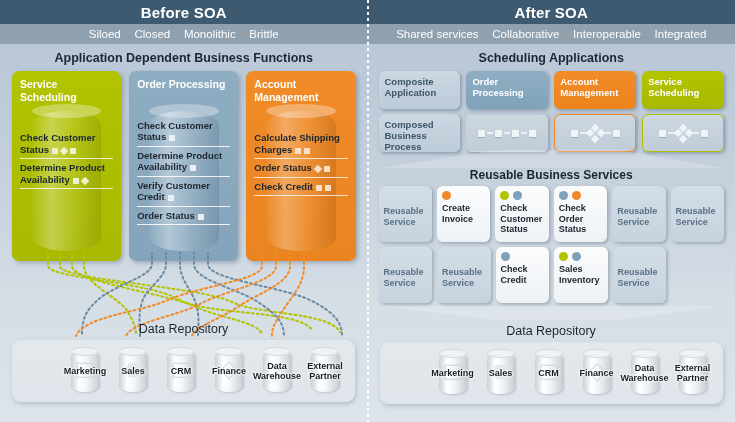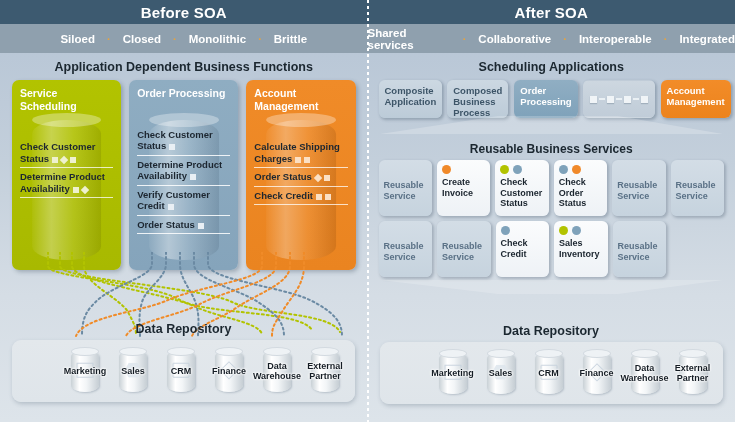--- a/index.html
+++ b/index.html
@@ -30,24 +30,24 @@
   }
 
   
   .hdr-title {
     height: 24px; background: #3d5a70;
     color: #fff; font-size: 15px; font-weight: bold;
     display: flex; align-items: center; justify-content: center;
     letter-spacing: .2px;
   }
   .hdr-sub {
-    height: 29px; background: #8fa0ae;
-    color: #fff; font-size: 11.5px; font-weight: bold;
+    height: 20px; background: #8fa0ae;
+    color: #fff; font-size: 11.5px; font-weight: normal;
     display: flex; align-items: center; justify-content: center;
-    gap: 12px;
+    gap: 5px;
   }
   .hdr-sub .dot { color: #e8a33d; font-size: 11px; }
 
   
   .sec-title {
     text-align: center; color: #1b2730;
     font-size: 12.5px; font-weight: bold;
     margin-top: 7px;
   }
   .sec-title.small { font-size: 12px; }
@@ -103,21 +103,21 @@
   .silo.blue .g-sq, .silo.blue .g-di    { background: #e9eff4; }
   .silo.orange .g-sq, .silo.orange .g-di{ background: #fbe0c4; }
   .g-di { transform: rotate(45deg); }
 
   
   .spaghetti { position: absolute; left: 0; top: 252px; width: 367px; height: 85px; z-index: 3; }
 
   
   .repo-title {
     position: relative; z-index: 5;
-    text-align: center; font-size: 12.5px; font-weight: bold;
+    text-align: center; font-size: 12.5px; font-weight: normal;
     color: #1b2730;
   }
   .repo-box {
     margin: 4px 12px 0 12px;
     background: linear-gradient(180deg,#e3e8ec 0%,#dfe5ea 100%);
     border-radius: 9px;
     box-shadow: 1px 2px 4px rgba(60,80,100,.25);
     height: 62px;
     display: flex; align-items: center; justify-content: flex-end;
     padding: 0 6px;
@@ -154,21 +154,21 @@
     font-size: 9px; font-weight: bold; color: #151d25;
     text-align: center; line-height: 10px;
     text-shadow: 0 0 3px #fff, 0 0 3px #fff, 0 0 2px #fff;
   }
 
   
   .comp-grid {
     display: flex; gap: 6px;
     padding: 0 11px; margin-top: 6px;
   }
-  .comp-col { flex: 1; display: flex; flex-direction: row; gap: 5px; }
+  .comp-col { flex: 1; display: flex; flex-direction: column; gap: 5px; }
   .comp-cell {
     border-radius: 6px; height: 38px;
     padding: 5px 6px;
     font-size: 9.5px; font-weight: bold; line-height: 11px;
     box-shadow: 1.5px 1.5px 3px rgba(50,70,90,.30);
     display: flex; align-items: flex-start;
     position: relative;
   }
   .comp-cell.label-cell { background: linear-gradient(180deg,#ccd8e2 0%,#bccbd8 100%); color:#3d5568; }
   .comp-cell.blue   { background: linear-gradient(180deg,#90aec3 0%,#7fa2ba 100%); color:#fff; }
@@ -408,21 +408,21 @@
         </div>
       </div>
     </div>
 
     <div class="funnel">
       <svg width="367" height="18" viewBox="0 0 367 18">
         <path d="M12,18 L130,0 L250,0 L355,18 Z" fill="#ffffff" opacity="0.22"></path>
       </svg>
     </div>
 
-    <div class="sec-title small" style="margin-top:8px;">Reusable Business Services</div>
+    <div class="sec-title small" style="margin-top:0;">Reusable Business Services</div>
 
     <div class="svc-grid">
       <div class="svc-row">
         <div class="svc generic">
           <span>Reusable Service</span>
         </div>
         <div class="svc named">
           <span class="dots">
               <i class="o"></i>
             </span>

